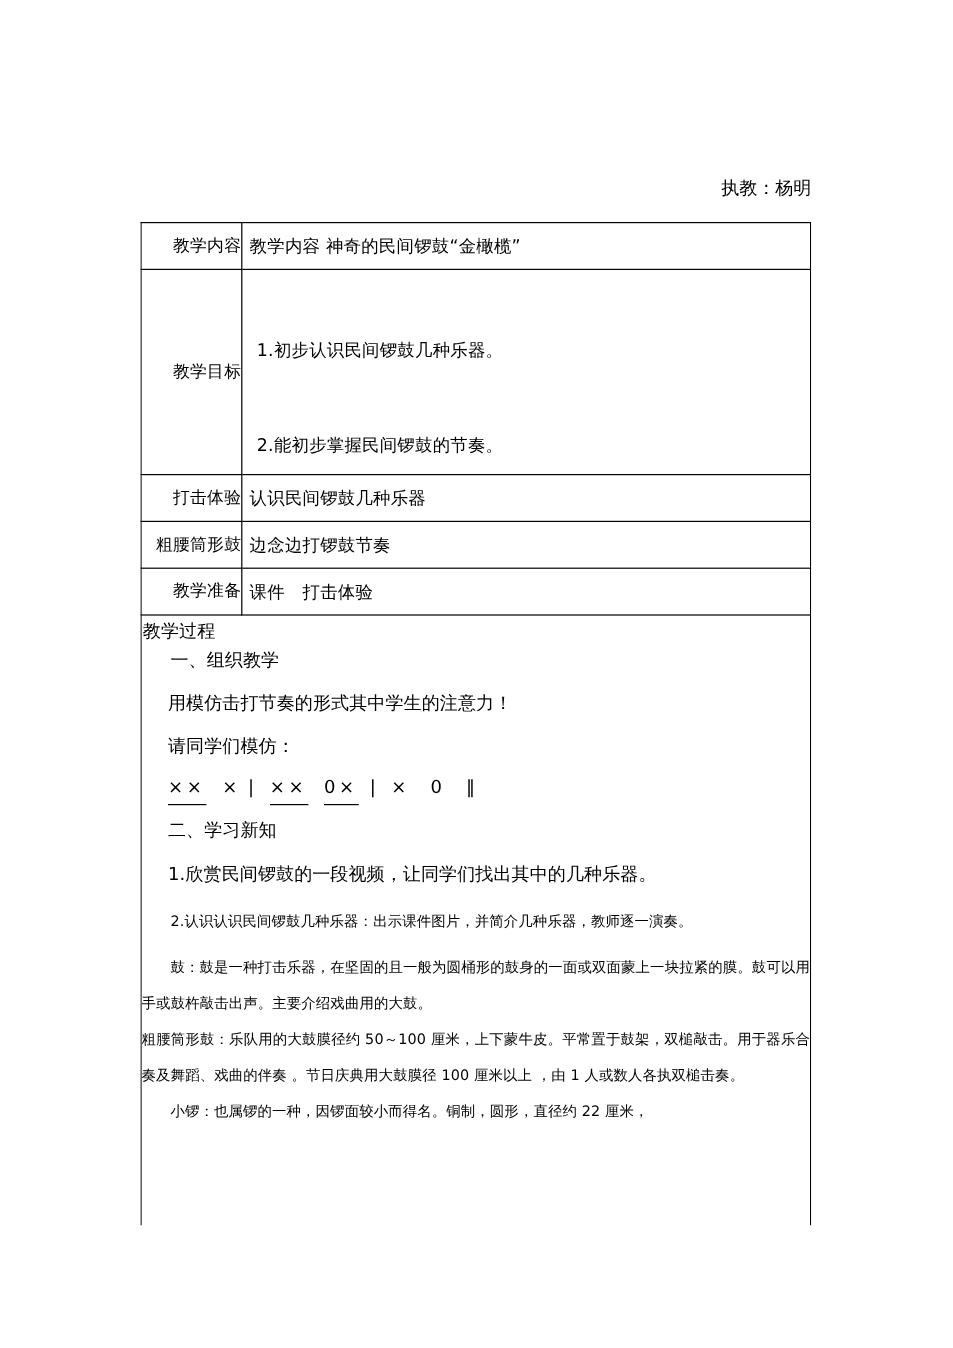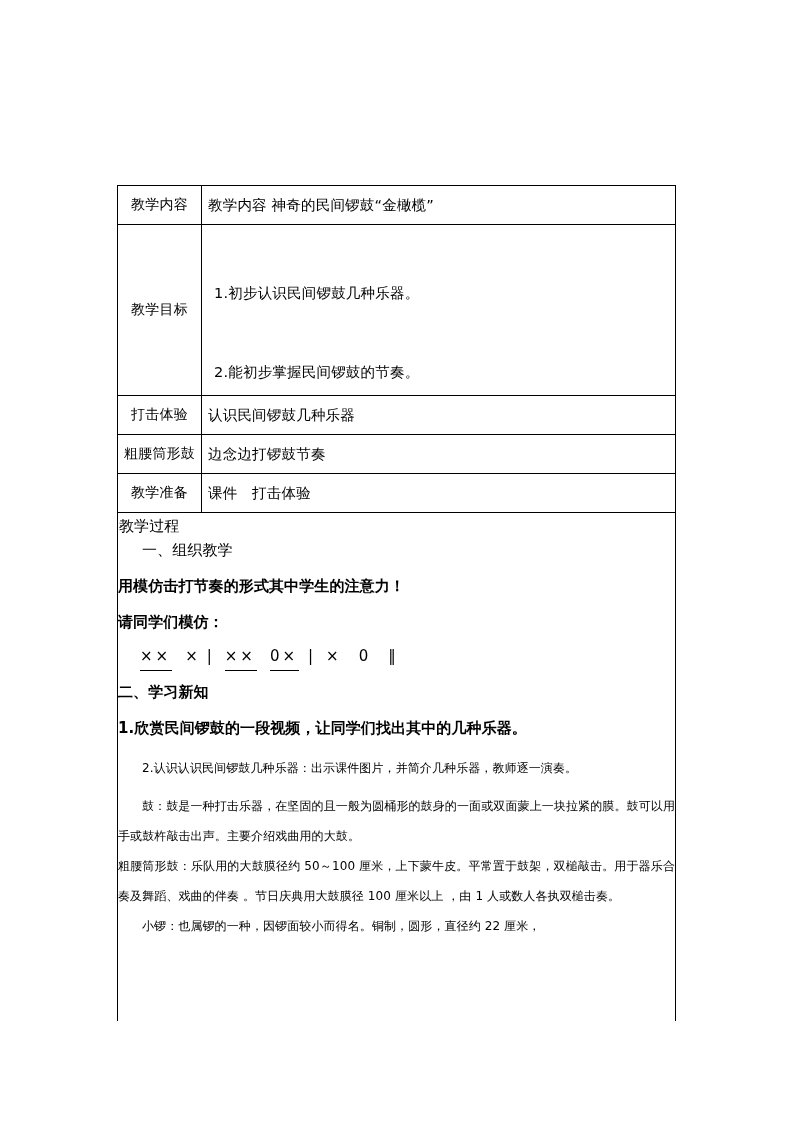--- a/index.html
+++ b/index.html
@@ -64,21 +64,21 @@
   }
   .lesson-table td {
     border: 1px solid #000;
     padding: 0;
     vertical-align: middle;
     font-size: 14.5px;
   }
 
   td.label-cell {
     width: 83px;
-    text-align: center;
+    text-align: right;
     font-size: 14px;
     letter-spacing: 0.2px;
   }
   td.value-cell {
     padding-left: 6px;
     font-size: 14.5px;
     letter-spacing: 0.2px;
   }
 
   .row-single { height: 39px; }
@@ -117,21 +117,21 @@
   }
   .p-head {            
     position: absolute;
     left: 1px;
     top: 2px;
   }
   .p-sec {             
     margin-left: 24px;
   }
   .p-para {            
-    font-weight: bold;
+    margin-left: 22px;
   }
 
   .p-block {
     position: absolute;
     left: 0;
     top: 26px;
     width: 557px;
   }
   .sp-14 { height: 14px; }
   .sp-10 { height: 10px; }
@@ -173,20 +173,21 @@
     box-sizing: border-box;
   }
   .p-wrap.indent { text-indent: 24px; }
   .p-wrap.noindent { text-indent: 0; }
 </style>
 </head>
 <body>
 
 <div class="page">
 
+  <div class="doc-byline">执教：杨明</div>
 
   <div class="lesson-table">
     <table>
       <tbody>
         <tr class="row-single">
           <td class="label-cell">教学内容</td>
           <td class="value-cell">教学内容 神奇的民间锣鼓“金橄榄”</td>
         </tr>
 
         <tr class="row-goal">

